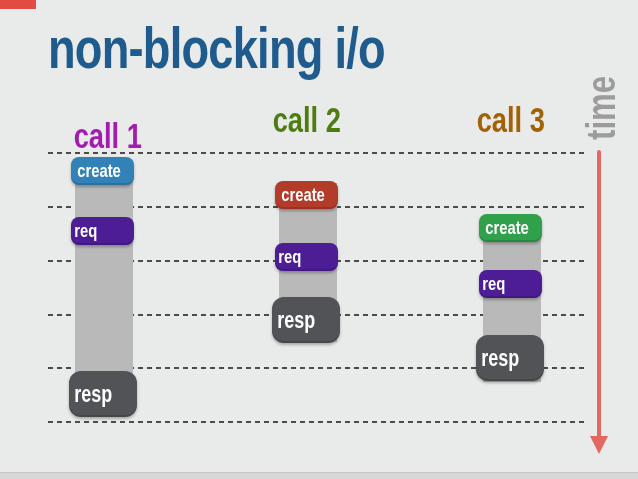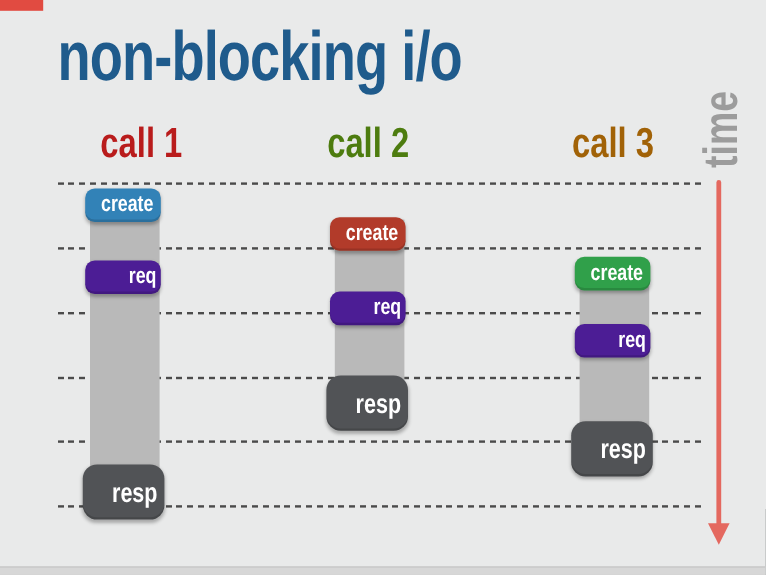--- a/index.html
+++ b/index.html
@@ -27,36 +27,36 @@
                 border-left:9px solid transparent; border-right:9px solid transparent; border-top:18px solid #e4685f; }
 
   
   .gridline { position:absolute; left:48px; width:540px; height:2px;
               background:repeating-linear-gradient(to right, #4b4b4b 0 5px, transparent 5px 9px); }
   .g1 { top:152px; } .g2 { top:206px; } .g3 { top:260px; }
   .g4 { top:314px; } .g5 { top:367px; } .g6 { top:421px; }
 
   
   .col-header { position:absolute; top:100px; width:140px; text-align:center; font-size:35px; font-weight:bold; }
-  .h1 { left:48px;  color:#b91c1c; }
+  .h1 { left:38px;  color:#a21caf;margin-top:16px; }
   .h2 { left:237px; color:#4d7c0f; }
   .h3 { left:441px; color:#a16207; }
 
   
   .track { position:absolute; width:58px; background:#b9b9b9; }
   .t1 { left:75px;  top:160px; height:253px; }
   .t2 { left:279px; top:183px; height:159px; }
   .t3 { left:483px; top:217px; height:165px; }
 
   
-  .badge { position:absolute; display:flex; align-items:center; justify-content:flex-end;
+  .badge { position:absolute; display:flex; align-items:center; justify-content:flex-start;
            color:#ffffff; font-weight:bold; border-radius:8px;
            box-shadow:0 2px 3px rgba(0,0,0,0.28), inset 0 -2px 0 rgba(0,0,0,0.14); }
   .badge.small { width:63px; height:28px; font-size:19px; }
-  .badge.large { width:68px; height:46px; font-size:23px; border-radius:12px;margin-top:16px; }
+  .badge.large { width:68px; height:46px; font-size:23px; border-radius:12px; }
   .bg-blue  { background:#3282b7; }
   .bg-red   { background:#b23b2a; }
   .bg-green { background:#30a04a; }
   .bg-req   { background:#4c1d95; }
   .bg-resp  { background:#515356; }
 
   .b1-create { left:71px;  top:157px; }
   .b1-req    { left:71px;  top:217px; }
   .b1-resp   { left:69px;  top:371px; }
   .b2-create { left:275px; top:181px; }

